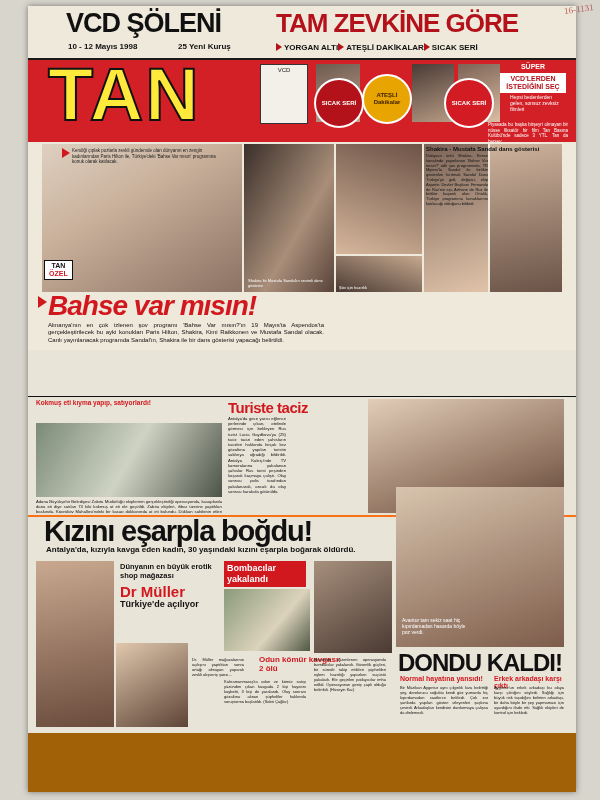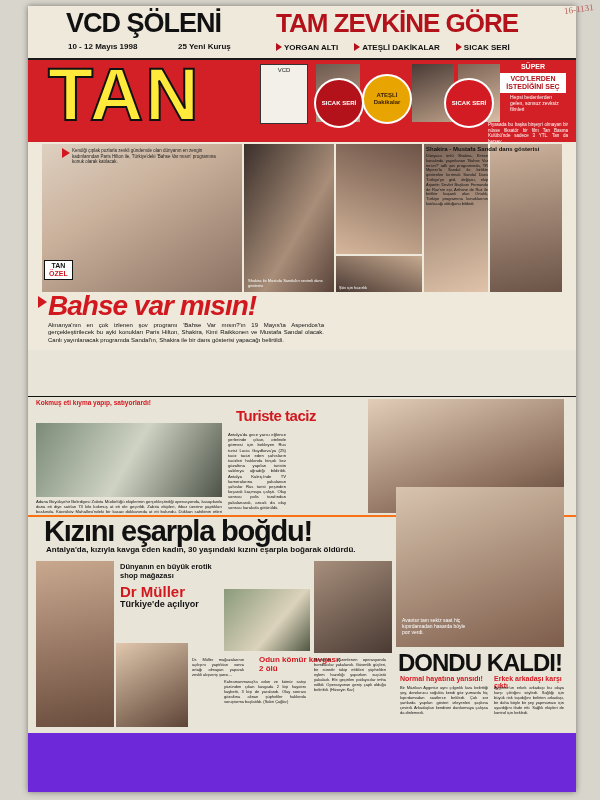--- a/index.html
+++ b/index.html
@@ -10,42 +10,42 @@
     overflow:hidden;
   }
   .page{
     position:relative;
     width:600px;height:800px;
     background:#d8d5cd;
   }
   
   .sheet{
     position:absolute;left:28px;top:6px;width:548px;height:786px;
-    background:#6d28d9;
+    background:#a16207;
     box-shadow:0 0 6px rgba(0,0,0,.45);
     overflow:hidden;
   }
   .pencil{
     position:absolute;right:6px;top:4px;color:#b85a52;font-size:9px;
     transform:rotate(-8deg);font-family:"Liberation Serif",serif;
   }
 
   
   .masthead{position:relative;height:52px;background:#efe9dc;border-bottom:2px solid #1a1a1a;}
   .vcd-soleni{
     position:absolute;left:38px;top:2px;font-size:27px;font-weight:bold;
     color:#111;letter-spacing:-1px;font-family:"Liberation Sans",sans-serif;
   }
   .tam-zevkine{
     position:absolute;left:248px;top:2px;font-size:26px;font-weight:bold;
     color:#b3121a;letter-spacing:-1px;
   }
   .strip{
     position:absolute;left:248px;top:34px;width:300px;height:14px;
-    display:flex;gap:16px;align-items:center;font-size:8px;font-weight:bold;color:#111;
+    display:flex;gap:0;align-items:center;font-size:8px;font-weight:bold;color:#111;
   }
   .strip .chip{display:flex;align-items:center;gap:2px;}
   .chip .tri{width:0;height:0;border-left:6px solid #b3121a;border-top:4px solid transparent;border-bottom:4px solid transparent;}
   .date-line{position:absolute;left:40px;top:36px;font-size:8px;font-weight:bold;color:#111;}
   .price-line{position:absolute;left:150px;top:36px;font-size:8px;font-weight:bold;color:#111;}
 
   
   .topband{position:relative;height:82px;background:#d32027;overflow:hidden;}
   .tanlogo{
     position:absolute;left:20px;top:-4px;font-size:74px;font-weight:bold;color:#ffe93a;
@@ -126,21 +126,21 @@
     color:#111;line-height:12.5px;text-align:justify;
   }
 
   
   .mid{position:relative;height:118px;background:#e9e4d8;border-top:1px solid #111;}
   .mid .col1{position:absolute;left:8px;top:2px;width:186px;}
   .mid .subhead{font-size:6.5px;font-weight:bold;color:#d2181f;margin:0 0 2px 0;}
   .mid .body{font-size:4.2px;color:#111;line-height:5.2px;text-align:justify;}
   .photo-police{position:absolute;left:8px;top:26px;width:186px;height:74px;background:linear-gradient(120deg,#7b8b77,#cfd3c4 50%,#4d5348);}
   .mid .col2{position:absolute;left:200px;top:2px;width:130px;}
-  .turiste{font-size:15px;font-weight:bold;color:#d2181f;margin:8px;letter-spacing:-.5px;}
+  .turiste{font-size:15px;font-weight:bold;color:#d2181f;margin:0;letter-spacing:-.5px;}
   .mid .col2 .body{font-size:4.2px;line-height:5.2px;}
   .photo-girl{position:absolute;left:340px;top:2px;width:196px;height:114px;background:linear-gradient(160deg,#e2cdb8,#8c6f5c 70%,#5d4338);}
 
   
   .kizini{position:relative;height:40px;background:#e9e4d8;border-top:2px solid #f97316;}
   .kizini h2{margin:0;position:absolute;left:16px;top:-2px;font-size:29px;font-weight:bold;color:#111;letter-spacing:-1.2px;}
   .kizini p{margin:0;position:absolute;left:18px;top:28px;width:330px;font-size:8px;font-weight:bold;color:#111;}
 
   
   .bottom{position:relative;height:176px;background:#e9e4d8;}
@@ -260,20 +260,21 @@
       <p>Antalya'da, kızıyla kavga eden kadın, 30 yaşındaki kızını eşarpla boğarak öldürdü.</p>
     </div>
 
     <div class="bottom">
       <div class="b-photo1"></div>
       <div class="b-photo2"></div>
       <div class="dunyanin">Dünyanın en büyük erotik shop mağazası</div>
       <div class="drm">Dr Müller</div>
       <div class="drm-sub">Türkiye'de açılıyor</div>
       <div class="colA">Dr. Müller mağazalarının açılışını yaptıktan sonra ortağı olmayan yaparak zevkli alışveriş şansı...</div>
+      <div class="bombaci">Bombacılar yakalandı</div>
       <div class="b-photo3"></div>
       <div class="odun">Odun kömür kavgası: 2 ölü</div>
       <div class="colB">Kahramanmaraş'ta odun ve kömür satışı yüzünden çıkan kavgada 2 kişi hayatını kaybetti, 3 kişi de yaralandı. Olay sonrası gözaltına alınan şüpheliler hakkında soruşturma başlatıldı. (Sabri Çağlar)</div>
       <div class="b-photo4"></div>
       <div class="colC">Mersin'de düzenlenen operasyonda bombacılar yakalandı. Güvenlik güçleri, bir süredir takip ettikleri şüphelileri eylem hazırlığı yaparken suçüstü yakaladı. Ele geçirilen patlayıcılar imha edildi. Operasyonun geniş çaplı olduğu belirtildi. (Hüseyin Kar)</div>
       <div class="b-photo5"></div>
       <div class="avantur">Avantur tam sekiz saat hiç kıpırdamadan hasarda böyle poz verdi.</div>
       <div class="dondu">DONDU KALDI!</div>
       <div class="dondu-sub">Normal hayatına yansıdı!</div>
       <div class="dondu-sub2">Erkek arkadaşı karşı çıktı</div>

